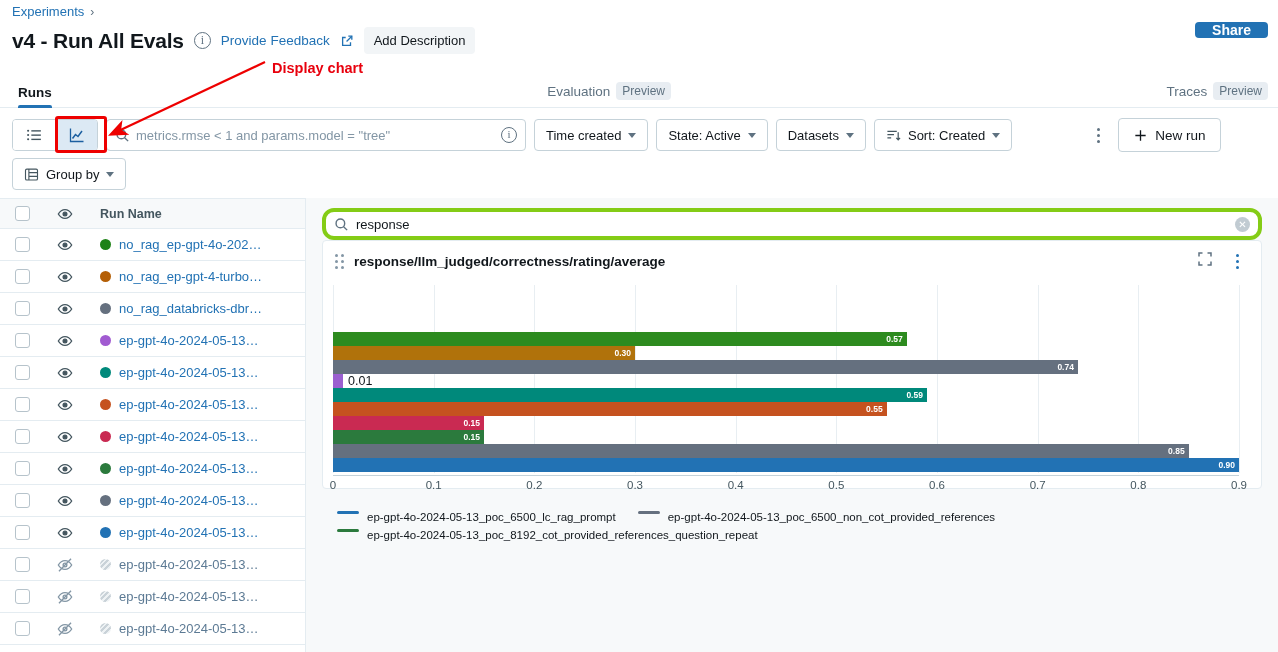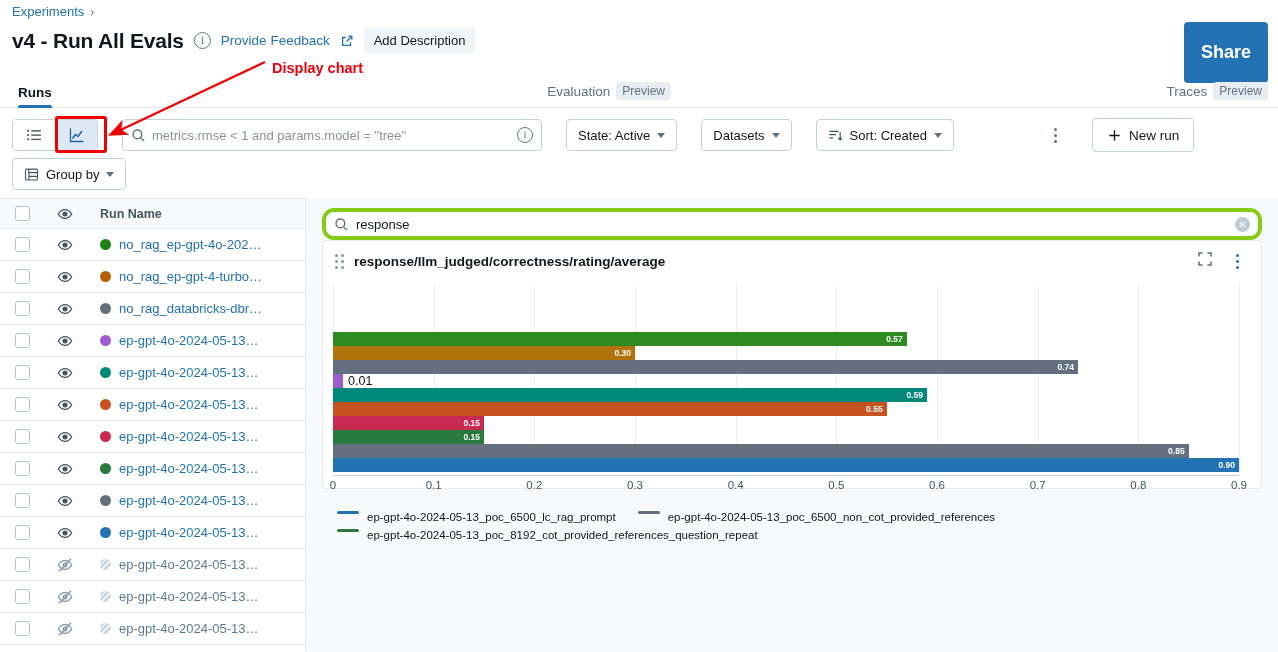--- a/index.html
+++ b/index.html
@@ -20,32 +20,32 @@
   
   .title-row { position: absolute; left: 12px; top: 27px; display: flex; align-items: center; gap: 10px; }
   .page-title { font-size: 21px; font-weight: bold; letter-spacing: -0.2px; color: #11171c; }
   .info-circle { width: 17px; height: 17px; border-radius: 50%; border: 1.4px solid #5f7281; color: #5f7281;
                  font-size: 12px; line-height: 14px; text-align: center; font-family: "Liberation Serif", serif; }
   .feedback-link { color: #2272b4; font-size: 13.5px; text-decoration: none; }
   .ext-icon { width: 14px; height: 14px; color: #2272b4; display: inline-block; }
   .add-desc { background: #f2f5f7; border: none; border-radius: 4px; padding: 6px 10px; font-size: 13px; color: #11171c;
               font-family: inherit; cursor: pointer; }
   .share-btn { position: absolute; right: 10px; top: 22px; background: #2272b4; color: #fff; border: none;
-               border-radius: 4px; padding: 20px 17px; font-size: 18px; font-weight: bold; font-family: inherit; cursor: pointer; }
+               border-radius: 4px; padding: 0 17px; font-size: 14px; font-weight: bold; font-family: inherit; cursor: pointer; }
 
   
   .tabs { position: absolute; left: 0; top: 80px; width: 1278px; border-bottom: 1px solid #e4ecf1; height: 28px;
           display: flex; align-items: flex-end; padding-left: 8px; gap: 4px; justify-content: space-between; }
   .tab { display: flex; align-items: center; gap: 6px; padding: 0 10px 7px 10px; font-size: 13.5px; color: #5f7281; cursor: pointer; position: relative; }
   .tab.active { color: #11171c; font-weight: bold; }
   .tab.active::after { content: ""; position: absolute; left: 10px; right: 10px; bottom: -1px; height: 3px; background: #2272b4; border-radius: 2px 2px 0 0; }
   .pill { background: #e8edf2; color: #5f7281; border-radius: 4px; padding: 2px 6px; font-size: 12px; }
 
   
-  .toolbar { position: absolute; left: 12px; top: 118px; display: flex; align-items: center; gap: 24px; }
+  .toolbar { position: absolute; left: 12px; top: 118px; display: flex; align-items: center; gap: 8px; }
   .seg { display: flex; border: 1px solid #c5d2d9; border-radius: 4px; overflow: hidden; height: 32px; background: #fff; }
   .seg-btn { width: 42px; display: flex; align-items: center; justify-content: center; cursor: pointer; background: #fff; border: none; }
   .seg-btn + .seg-btn { border-left: 1px solid #c5d2d9; }
   .seg-btn.active { background: #dce9f4; }
   .search-box { position: relative; width: 420px; height: 32px; border: 1px solid #c5d2d9; border-radius: 4px;
                 display: flex; align-items: center; padding: 0 8px; background: #fff; }
   .search-box input { border: none; outline: none; flex: 1; font-size: 13px; font-family: inherit; color: #11171c; padding-left: 6px; }
   .search-box input::placeholder { color: #8396a5; }
   .chip { height: 32px; border: 1px solid #c5d2d9; border-radius: 4px; background: #fff; display: flex; align-items: center;
           gap: 7px; padding: 0 11px; font-size: 13px; color: #11171c; cursor: pointer; white-space: nowrap; font-family: inherit; }
@@ -166,20 +166,24 @@
       </button>
     </div>
     <div class="search-box">
       <svg width="15" height="15" viewBox="0 0 16 16" fill="none" stroke="#5f7281" stroke-width="1.5">
         <circle cx="6.8" cy="6.8" r="4.6"></circle>
           <path d="M10.3 10.3L14 14"></path>
       </svg>
       <input type="text" placeholder="metrics.rmse &lt; 1 and params.model = &quot;tree&quot;" style="">
       <span class="info-circle" style="width:16px;height:16px;line-height:13px;font-size:11px;">i</span>
     </div>
+    <button class="chip">
+      <span>Time created</span>
+      <span class="caret"></span>
+    </button>
     <button class="chip">
       <span>State: Active</span>
       <span class="caret"></span>
     </button>
     <button class="chip">
       <span>Datasets</span>
       <span class="caret"></span>
     </button>
     <button class="chip">
       <svg width="15" height="15" viewBox="0 0 16 16" fill="none" stroke="#44565f" stroke-width="1.3">

